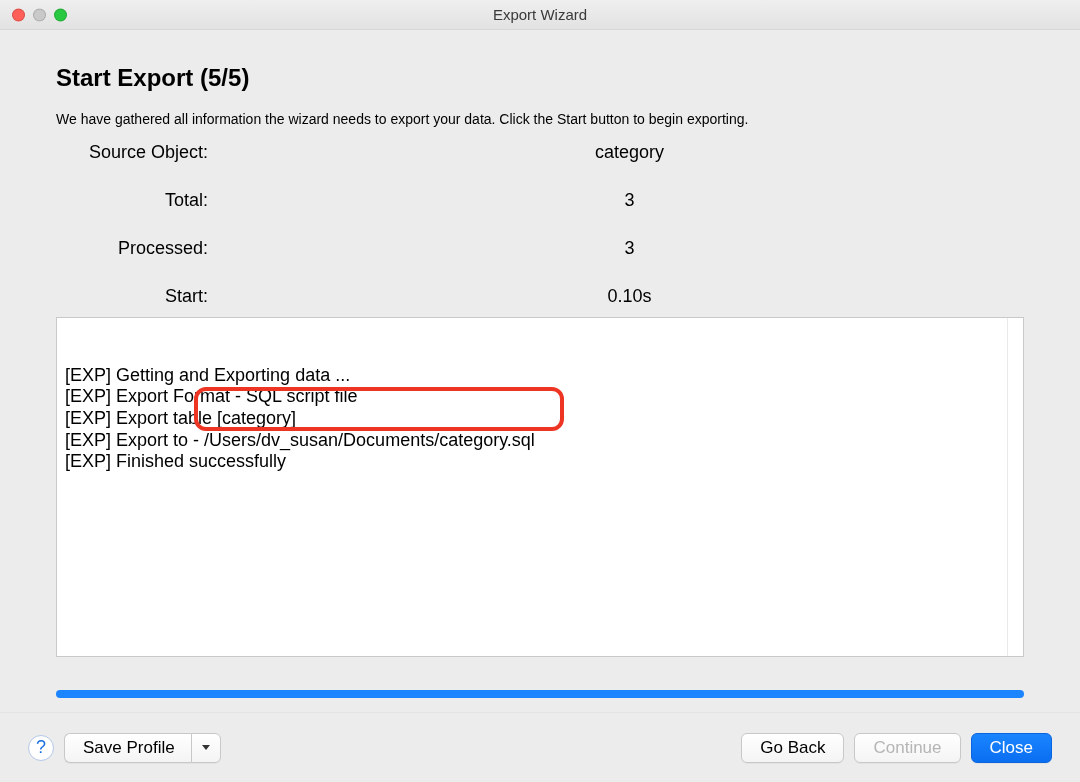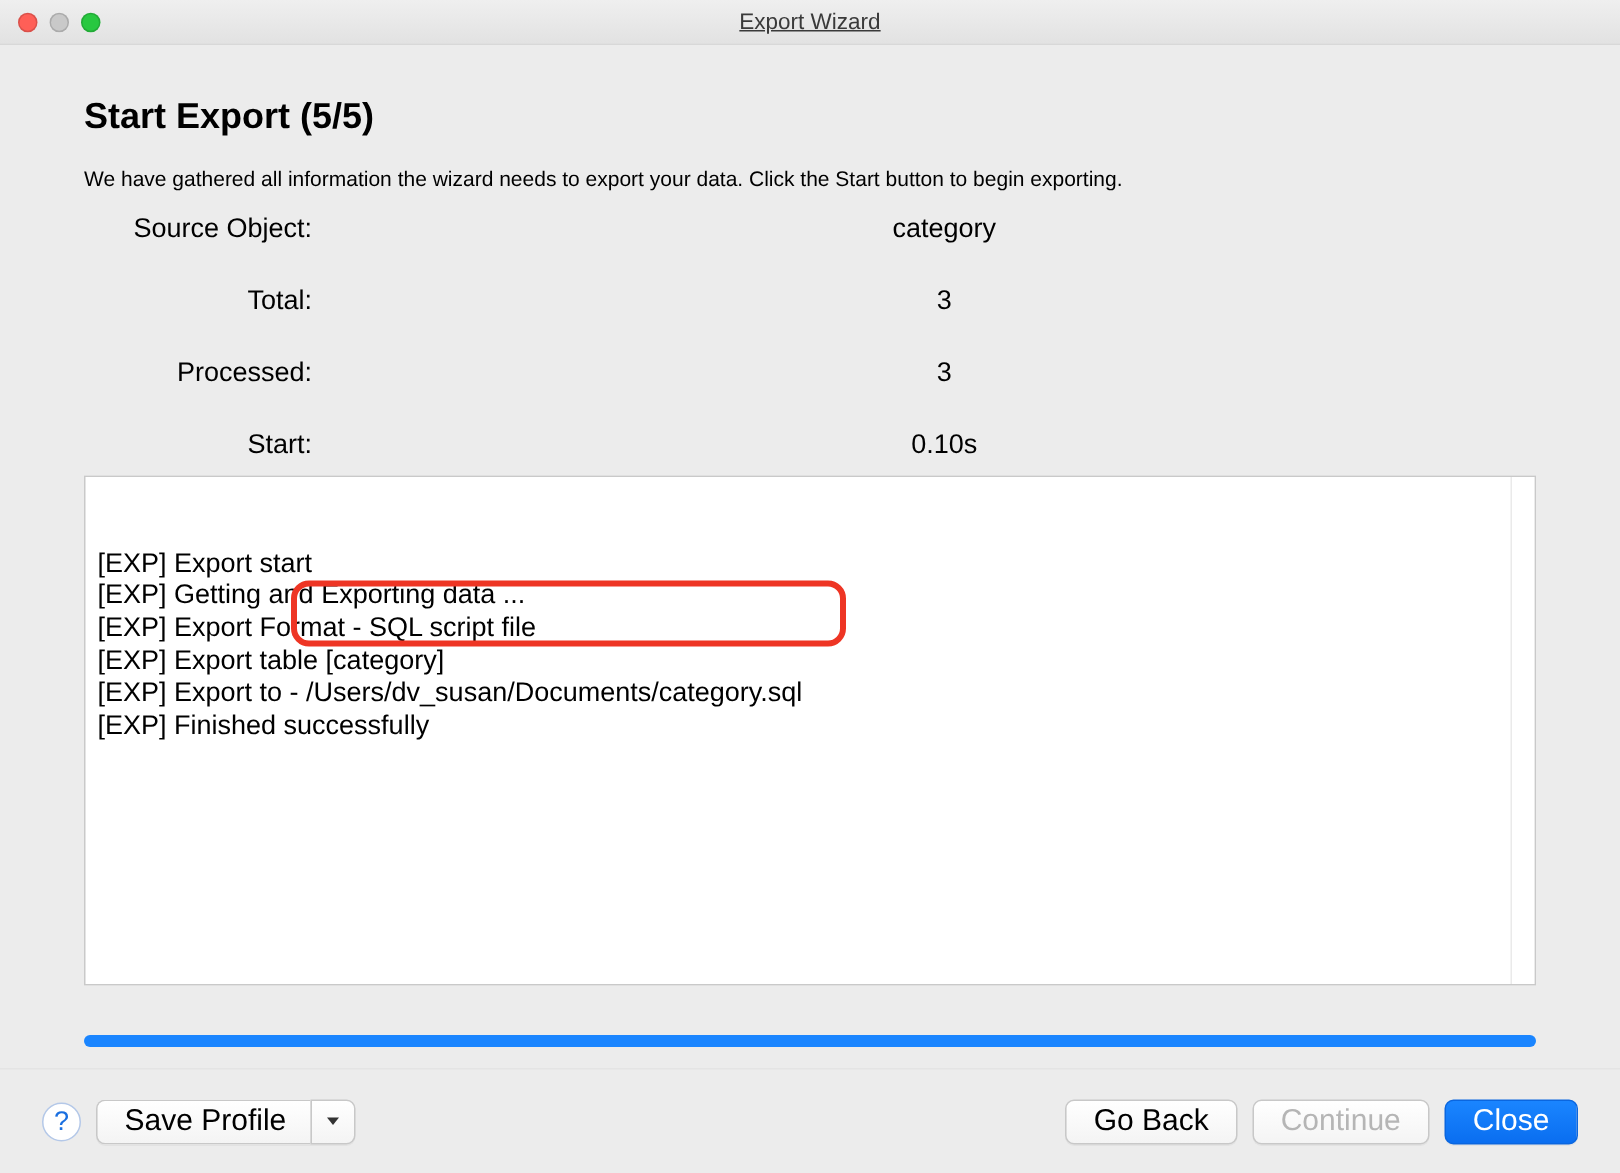--- a/index.html
+++ b/index.html
@@ -54,21 +54,20 @@
     width: 13px; height: 13px; border-radius: 50%;
     box-shadow: inset 0 0 0 1px rgba(0,0,0,0.15);
   }
   .tl.red { background: #ff5f57; }
   .tl.grey { background: #c9c9c9; }
   .tl.green { background: #28c840; }
   .titlebar .title {
     margin: 0 auto;
     font-size: 15px;
     color: #3a3a3a;
-    text-decoration: underline;
   }
   
   .content {
     flex: 1;
     padding: 28px 56px 14px 56px;
     display: flex;
     flex-direction: column;
     overflow: hidden;
   }
   h1.page-title {
@@ -153,21 +152,21 @@
     display: flex; align-items: center; justify-content: center;
     font-size: 18px;
     cursor: default;
   }
   .btn {
     height: 30px;
     padding: 0 18px;
     border-radius: 6px;
     border: 1px solid var(--btn-border);
     background: linear-gradient(#ffffff, #f4f4f4);
-    font-size: 20px;
+    font-size: 17px;
     color: var(--btn-text);
     display: inline-flex;
     align-items: center;
     justify-content: center;
     box-shadow: 0 1px 0 rgba(0,0,0,0.04);
     cursor: default;
   }
   .btn.split-main { border-top-right-radius: 0; border-bottom-right-radius: 0; border-right: none; padding-right: 16px;}
   .btn.split-caret { border-top-left-radius: 0; border-bottom-left-radius: 0; padding: 0 10px;}
   .caret {
@@ -208,21 +207,21 @@
       <div class="label">Total:</div>
       <div class="value">3</div>
       <div class="label">Processed:</div>
       <div class="value">3</div>
       <div class="label">Start:</div>
       <div class="value">0.10s</div>
     </div>
 
     <div class="log-wrap">
       <div class="logbox" id="logbox">
-        <div>[EXP] Export start</div><div>[EXP] Getting and Exporting data ...</div><div>[EXP] Export Format - SQL script file</div><div>[EXP] Export table [category]</div><div>[EXP] Export to - /Users/dv_susan/Documents/category.sql</div><div>[EXP] Finished successfully</div><div class="scroll-edge"></div>
+        <div>[EXP] Getting and Exporting data ...</div><div>[EXP] Export Format - SQL script file</div><div>[EXP] Export table [category]</div><div>[EXP] Export to - /Users/dv_susan/Documents/category.sql</div><div>[EXP] Finished successfully</div><div class="scroll-edge"></div>
       </div>
 
       <div class="annotation" id="annot" style="left: 138px; top: 70px; width: 370px; height: 44px;"></div>
     </div>
 
     <div class="progress"></div>
   </div>
 
   <div class="footer">
     <div class="help" title="Help">?</div>

